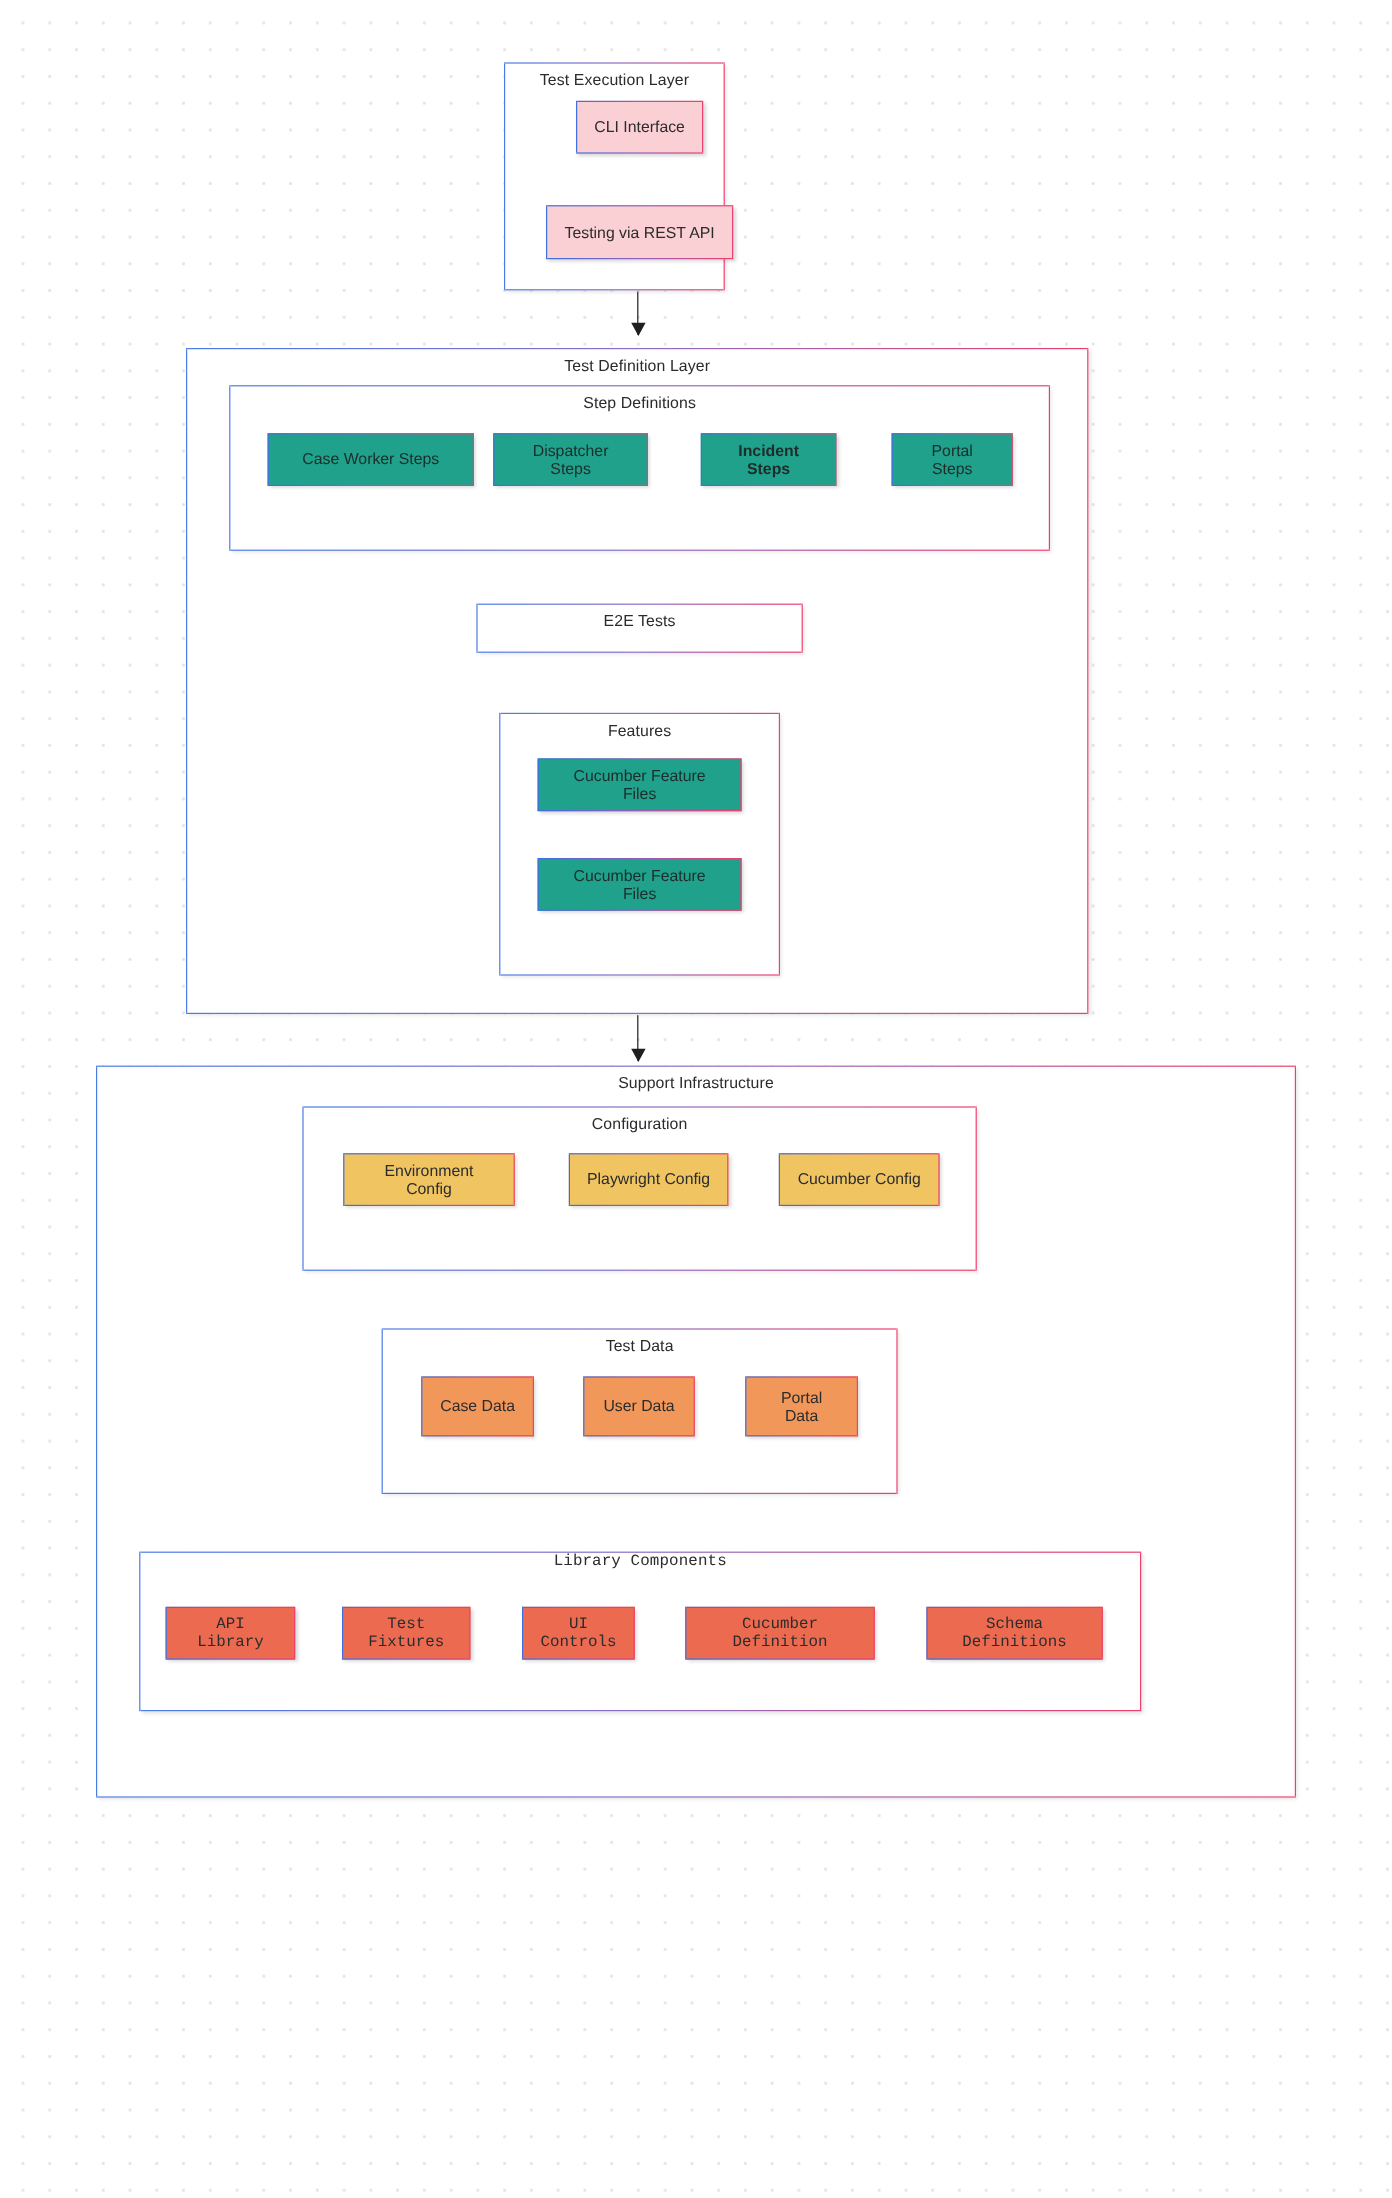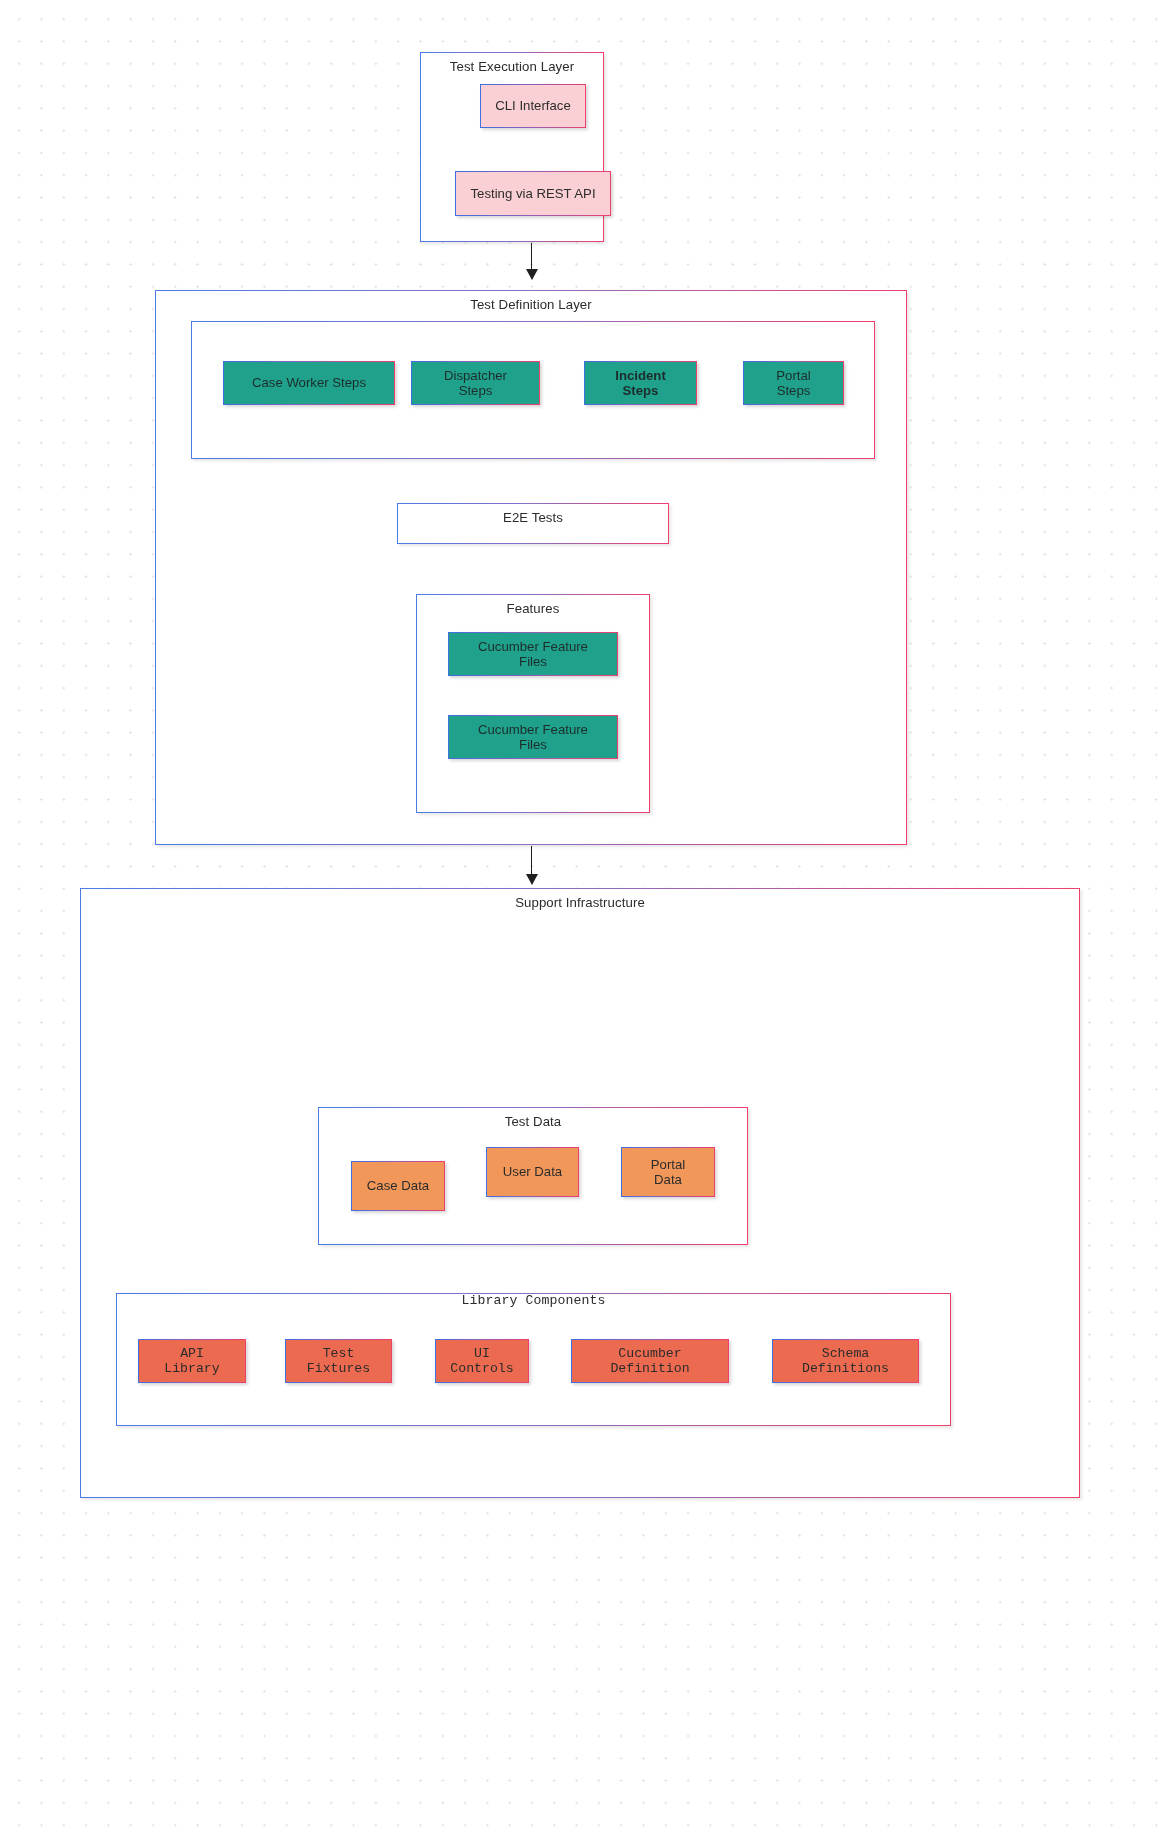--- a/index.html
+++ b/index.html
@@ -97,20 +97,21 @@
     <span>Testing via REST API</span>
   </div>
 </div>
 
 <div class="arrow" style="left:531px; top:243px; height:36px;"></div>
 
 <div class="group" style="left:155px; top:290px; width:752px; height:555px;">
   <div class="group-title">Test Definition Layer</div>
 
   <div class="group" style="left:35px; top:30px; width:684px; height:138px;">
+    <div class="group-title">Step Definitions</div>
 
     <div class="node fill-teal" style="left:31px; top:39px; width:172px; height:44px;">
       <span>Case Worker Steps</span>
     </div>
     <div class="node fill-teal" style="left:219px; top:39px; width:129px; height:44px;">
       <span>Dispatcher Steps</span>
     </div>
     <div class="node fill-teal" style="left:392px; top:39px; width:113px; height:44px;font-weight:bold;">
       <span>Incident Steps</span>
     </div>
@@ -133,25 +134,38 @@
       <span>Cucumber Feature Files</span>
     </div>
   </div>
 </div>
 
 <div class="arrow" style="left:531px; top:846px; height:38px;"></div>
 
 <div class="group" style="left:80px; top:888px; width:1000px; height:610px;">
   <div class="group-title">Support Infrastructure</div>
 
+  <div class="group" style="left:171px; top:33px; width:562px; height:137px;">
+    <div class="group-title">Configuration</div>
+
+    <div class="node fill-amber" style="left:33px; top:38px; width:143px; height:44px;">
+      <span>Environment Config</span>
+    </div>
+    <div class="node fill-amber" style="left:221px; top:38px; width:133px; height:44px;">
+      <span>Playwright Config</span>
+    </div>
+    <div class="node fill-amber" style="left:396px; top:38px; width:134px; height:44px;">
+      <span>Cucumber Config</span>
+    </div>
+  </div>
 
   <div class="group" style="left:237px; top:218px; width:430px; height:138px;">
     <div class="group-title">Test Data</div>
 
-    <div class="node fill-orange" style="left:32px; top:53px; width:94px; height:50px;">
+    <div class="node fill-orange" style="left:32px; top:39px; width:94px; height:50px;">
       <span>Case Data</span>
     </div>
     <div class="node fill-orange" style="left:167px; top:39px; width:93px; height:50px;">
       <span>User Data</span>
     </div>
     <div class="node fill-orange" style="left:302px; top:39px; width:94px; height:50px;">
       <span>Portal Data</span>
     </div>
   </div>
 

